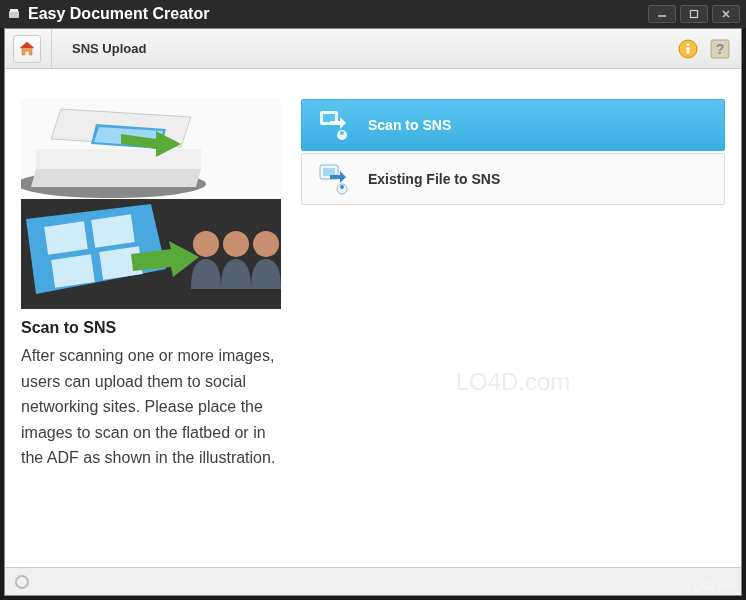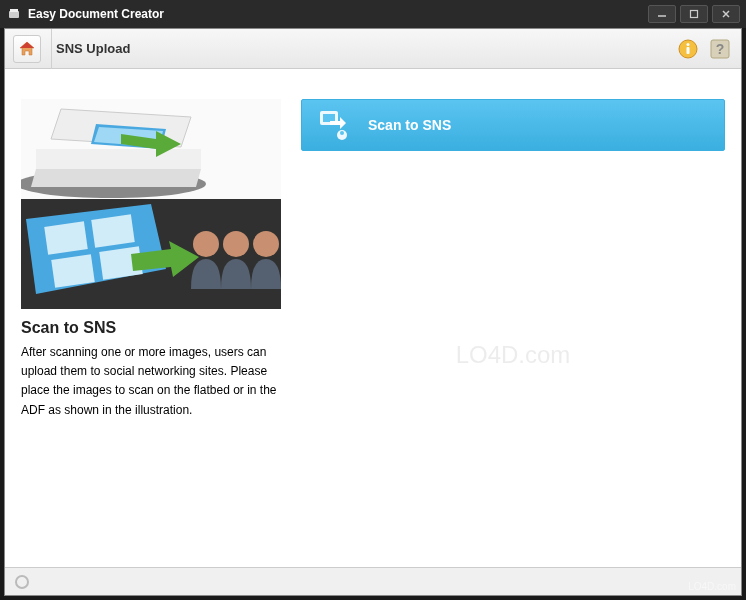--- a/index.html
+++ b/index.html
@@ -32,21 +32,21 @@
     .titlebar-icon {
       width: 16px;
       height: 16px;
       margin-right: 6px;
       display: flex;
       align-items: center;
       justify-content: center;
     }
     .title-text {
       flex: 1;
-      font-size: 12px;
+      font-size: 16px;
       font-weight: bold;
     }
     .win-controls {
       display: flex;
       gap: 4px;
     }
     .win-btn {
       width: 28px;
       height: 18px;
       background: #3a3a3a;
@@ -86,21 +86,21 @@
       background: linear-gradient(#fff, #eee);
       display: flex;
       align-items: center;
       justify-content: center;
       cursor: pointer;
       margin-right: 10px;
     }
     .breadcrumb-item {
       font-size: 13px;
       color: #333;
-      padding: 0 4px;
+      padding: 0 20px;
       height: 40px;
       line-height: 40px;
       border-left: 1px solid #d0d0d0;
     }
     .breadcrumb-item.bold {
       font-weight: bold;
     }
     .toolbar-spacer {
       flex: 1;
     }
@@ -140,22 +140,22 @@
       background: #eaeaea;
     }
     .desc-title {
       font-size: 16px;
       font-weight: bold;
       color: #222;
       margin-top: 10px;
       margin-bottom: 6px;
     }
     .desc-text {
-      font-size: 12px;
-      color: #000000;
+      font-size: 16px;
+      color: #404040;
       line-height: 1.6;
     }
     .right-panel {
       flex: 1;
       display: flex;
       flex-direction: column;
     }
     .option-row {
       height: 52px;
       border: 1px solid #ddd;
@@ -322,20 +322,32 @@
             <svg width="36" height="36" viewBox="0 0 36 36">
               <rect x="4" y="4" width="18" height="14" rx="2" fill="#fff" opacity="0.9"></rect>
               <rect x="7" y="7" width="12" height="8" fill="#5bc4f0"></rect>
               <path d="M 14 14 L 24 14 L 24 10 L 30 16 L 24 22 L 24 18 L 14 18 Z" fill="#fff"></path>
               <circle cx="26" cy="28" r="5" fill="#fff" opacity="0.9"></circle>
               <circle cx="26" cy="26" r="2" fill="#5bc4f0"></circle>
             </svg>
           </span>
           <span class="option-label">Scan to SNS</span>
         </div>
+        <div class="option-row">
+          <span class="option-icon">
+            <svg width="36" height="36" viewBox="0 0 36 36">
+              <rect x="4" y="4" width="18" height="14" rx="2" fill="#eef6fb" stroke="#88b8d8"></rect>
+              <rect x="7" y="7" width="12" height="8" fill="#a8d8f0"></rect>
+              <path d="M 14 14 L 24 14 L 24 10 L 30 16 L 24 22 L 24 18 L 14 18 Z" fill="#3a88c8"></path>
+              <circle cx="26" cy="28" r="5" fill="#eef6fb" stroke="#88b8d8"></circle>
+              <circle cx="26" cy="26" r="2" fill="#3a88c8"></circle>
+            </svg>
+          </span>
+          <span class="option-label">Existing File to SNS</span>
+        </div>
 
         <div style="flex:1; display:flex; align-items:center; justify-content:center;">
           <span class="watermark-mid">LO4D.com</span>
         </div>
       </div>
     </div>
 
     <div class="statusbar">
       <div class="status-circle"></div>
     </div>

